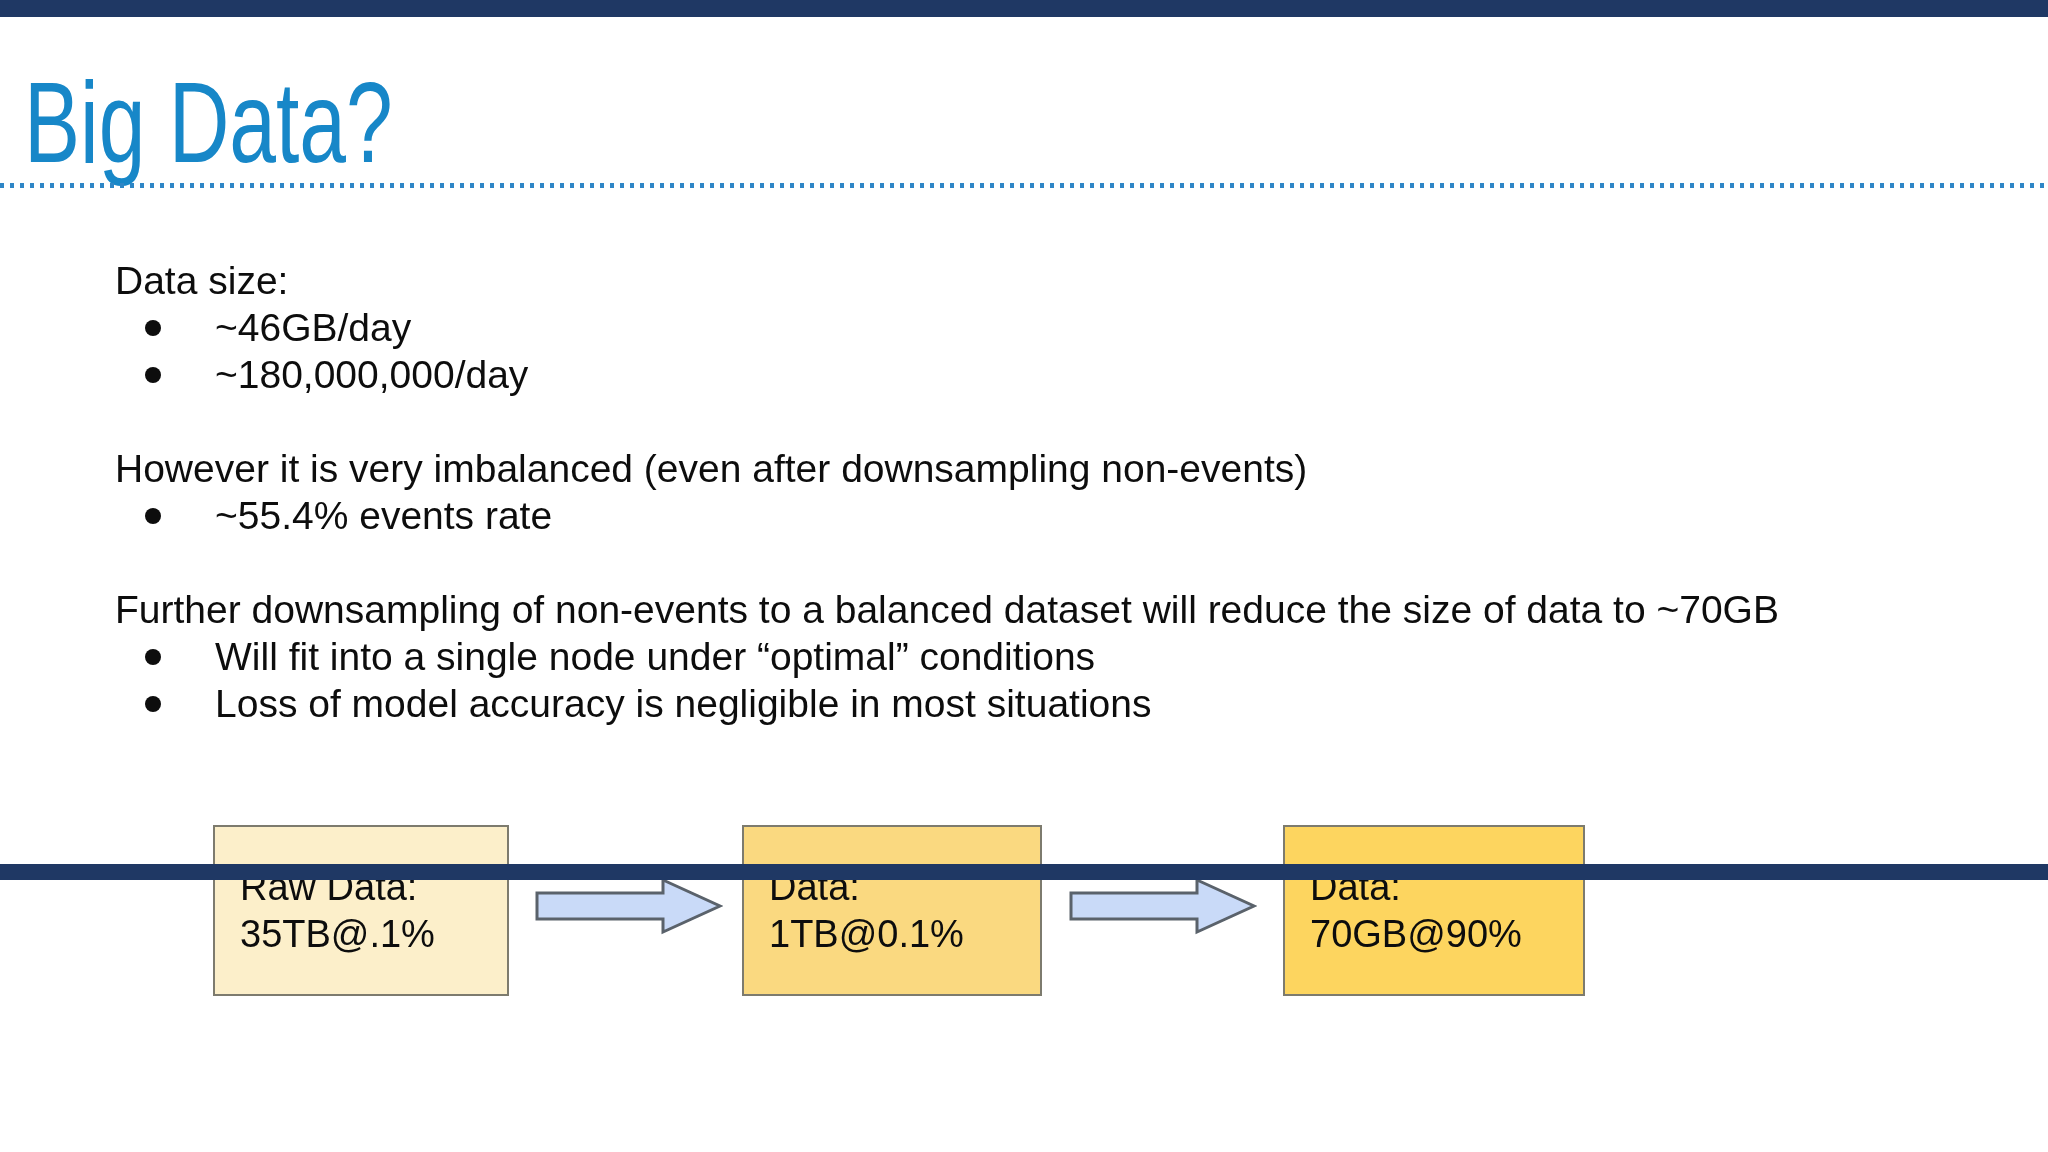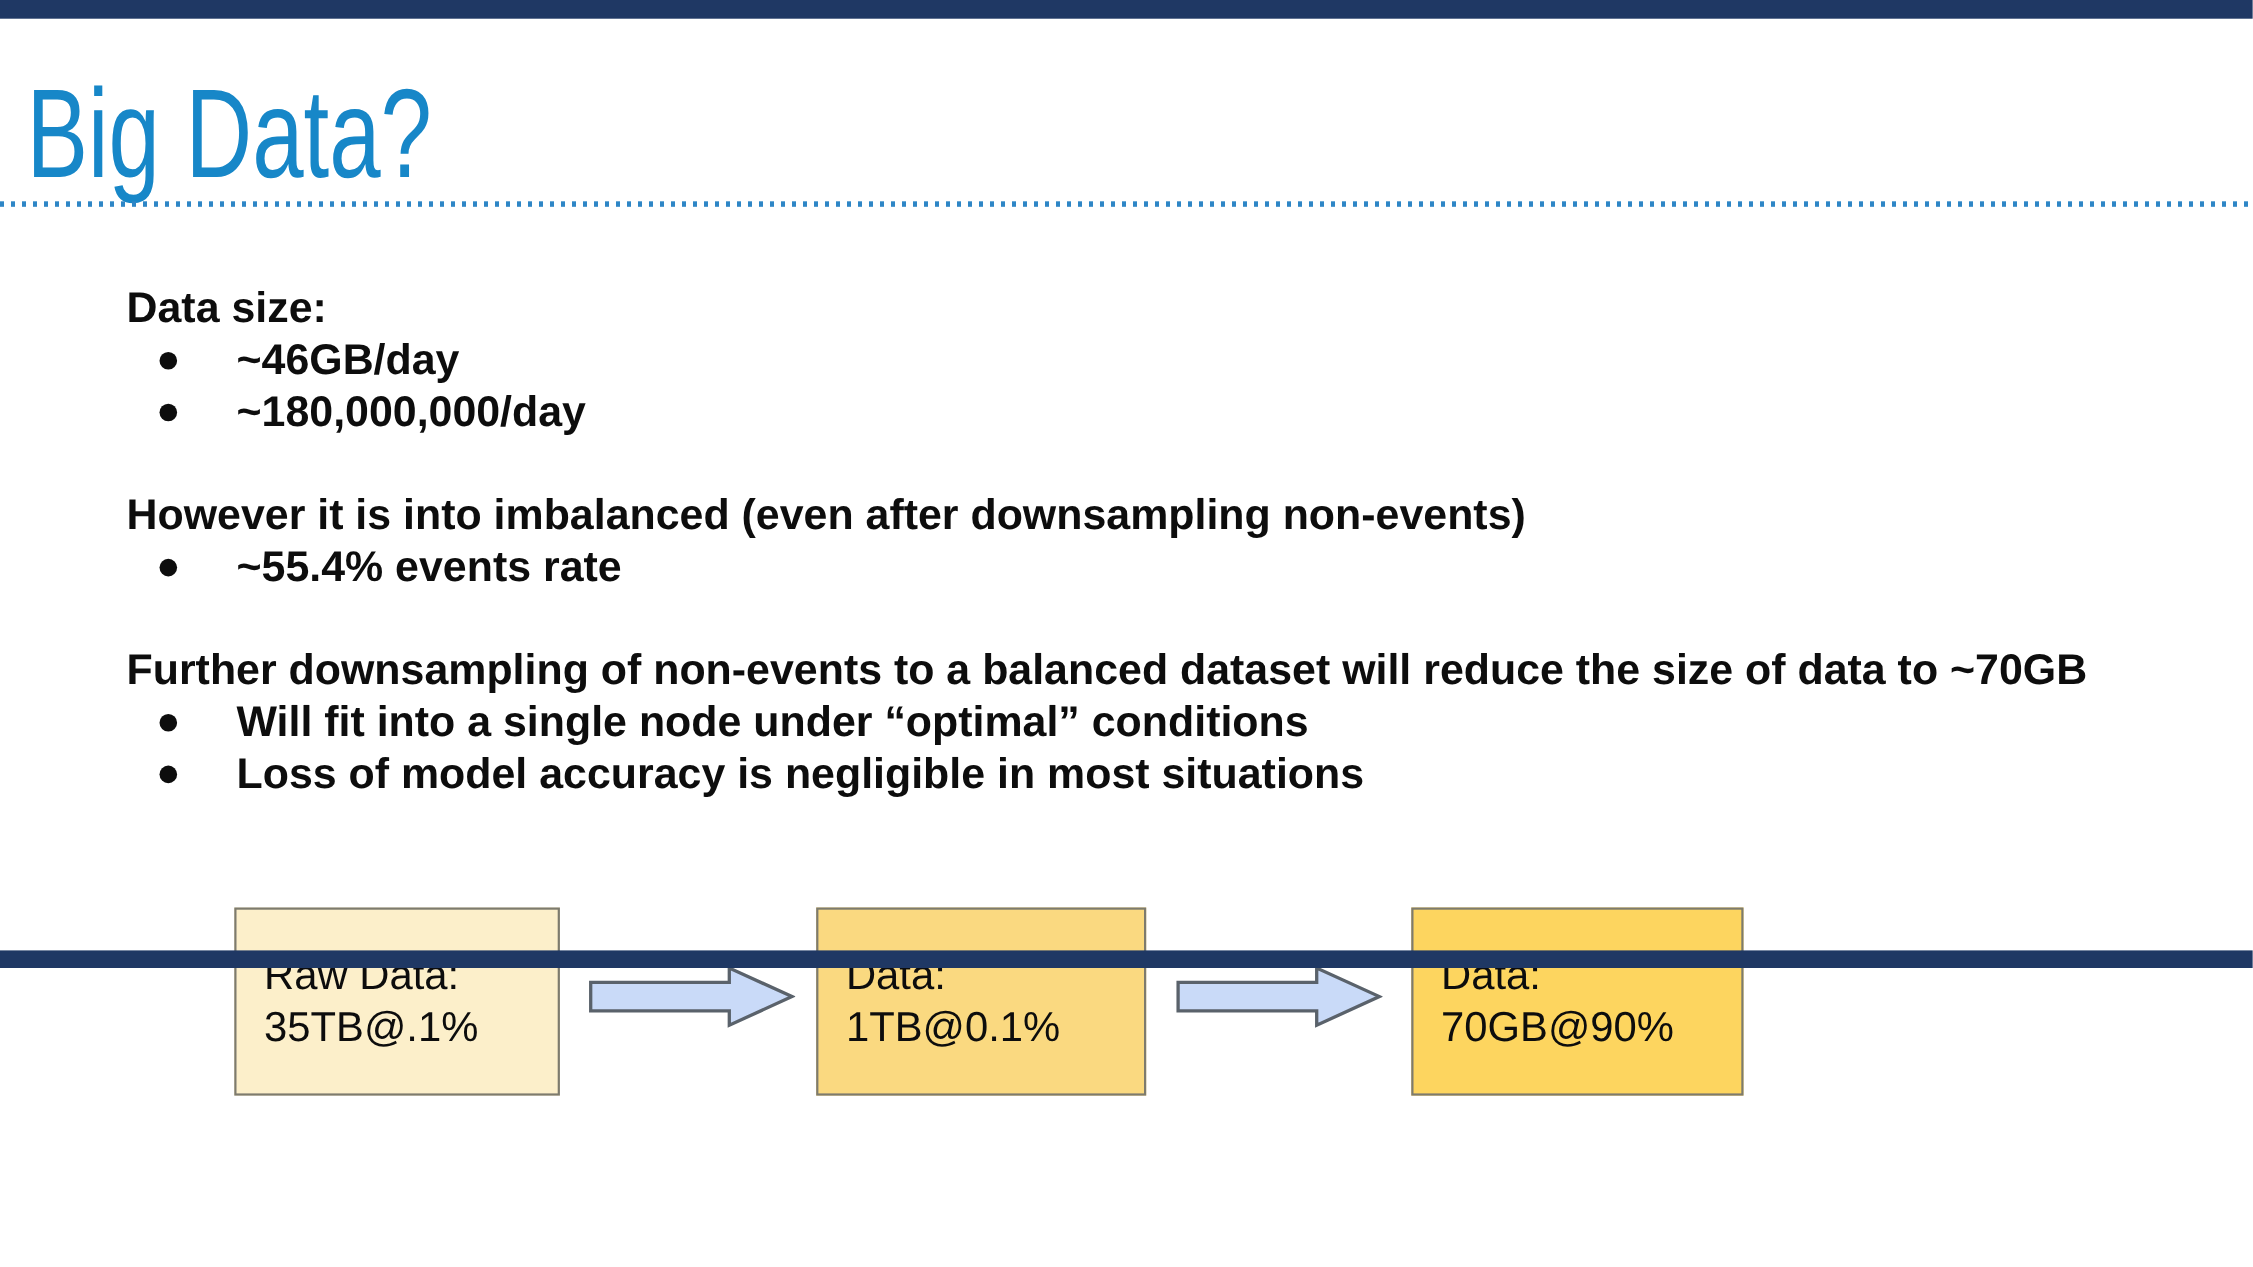--- a/index.html
+++ b/index.html
@@ -48,21 +48,21 @@
   .content {
     position: absolute;
     left: 115px;
     top: 257px;
     width: 1900px;
     font-size: 39px;
     line-height: 47px;
     color: #0d0d0d;
     white-space: nowrap;
   }
-  .line { height: 47px; font-weight: bold; }
+  .line { height: 47px; }
   .bullet {
     position: relative;
     padding-left: 100px;
   }
   .bullet::before {
     content: "";
     position: absolute;
     left: 30px;
     top: 16px;
     width: 16px;
@@ -109,21 +109,21 @@
 
   <div class="slide-title" style="color: rgb(23, 135, 200);">Big Data?</div>
 
   <div id="divider" style="background: repeating-linear-gradient(to right, rgb(46, 134, 198) 0px, rgb(46, 134, 198) 4px, transparent 4px, transparent 10px);"></div>
 
   <div class="content">
     <div class="line para">Data size:</div>
     <div class="line bullet">~46GB/day</div>
     <div class="line bullet">~180,000,000/day</div>
     <div class="gap"></div>
-    <div class="line para">However it is into imbalanced (even after downsampling non-events)</div>
+    <div class="line para">However it is very imbalanced (even after downsampling non-events)</div>
     <div class="line bullet">~55.4% events rate</div>
     <div class="gap"></div>
     <div class="line para">Further downsampling of non-events to a balanced dataset will reduce the size of data to ~70GB</div>
     <div class="line bullet">Will fit into a single node under “optimal” conditions</div>
     <div class="line bullet">Loss of model accuracy is negligible in most situations</div>
     <div class="gap"></div>
   </div>
 
   <div class="fbox" id="fbox-0" style="background: rgb(252, 239, 202); border-color: rgb(125, 123, 110);">
     <div>Raw Data:</div>

